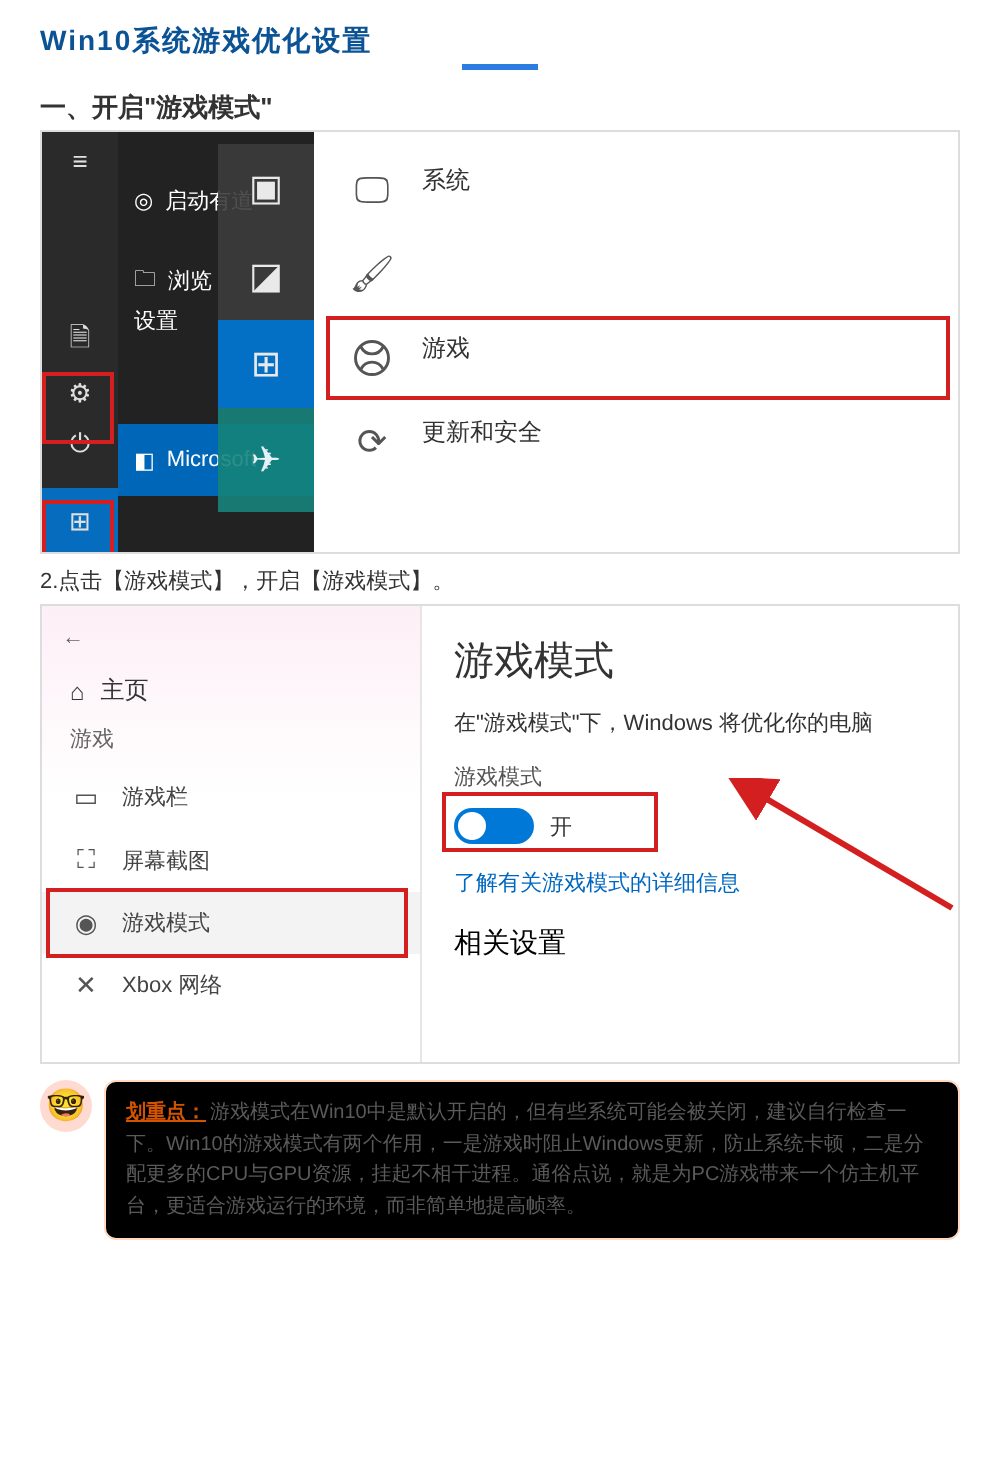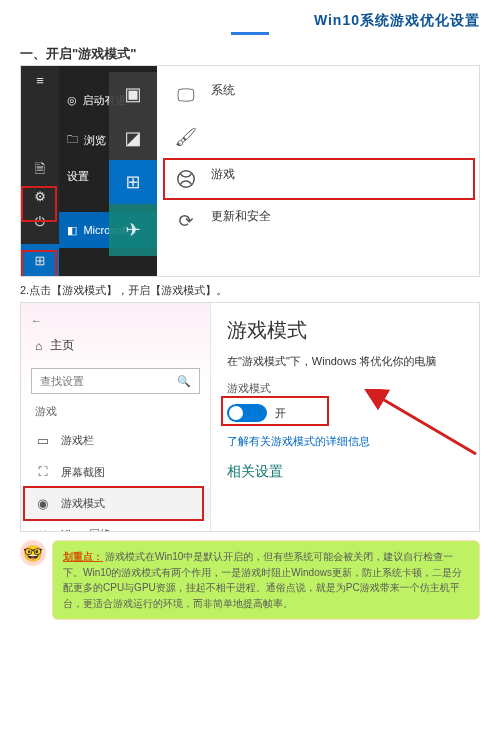--- a/index.html
+++ b/index.html
@@ -7,21 +7,21 @@
     width: 500px;
     height: 741px;
     background: #fff;
     font-family: "Microsoft YaHei", "PingFang SC", sans-serif;
     font-size: 11px;
     color: #333;
     overflow: hidden;
   }
   .doc { padding: 12px 20px 0 20px; }
   .title {
-    text-align: right;
+    text-align: left;
     color: #0b5394;
     font-weight: 600;
     font-size: 14px;
     letter-spacing: 1px;
     margin-bottom: 2px;
   }
   .title-underline {
     width: 38px; height: 3px; background: #2b7de1; margin: 2px auto 10px;
   }
   .h1 { font-size: 13px; font-weight: 600; margin-bottom: 2px; }
@@ -103,33 +103,33 @@
   .gm-label { font-size:11px; color:#555; margin-bottom:4px; }
   .toggle-wrap { display:inline-flex; align-items:center; gap:8px; padding:4px 20px 4px 0; position:relative; }
   .toggle {
     width: 40px; height: 18px; border-radius: 10px; background:#0078d7; position:relative;
   }
   .toggle::after {
     content:""; position:absolute; left:2px; top:2px; width:14px; height:14px;
     border-radius:50%; background:#fff;
   }
   .link { color:#0067c0; font-size:11px; margin-top:8px; cursor:pointer; }
-  .subhead { font-size:14px; margin-top:14px; color:#0f766e; }
+  .subhead { font-size:14px; margin-top:14px; color:#000000; }
   .arrow {
     position:absolute; width:120px; height:70px; pointer-events:none;
   }
 
   
   .kp-wrap { margin-top: 8px; display:flex; gap:6px; }
   .avatar {
     width:26px; height:26px; border-radius:50%; background:#ffdad1;
     display:flex; align-items:center; justify-content:center; font-size:16px; flex:0 0 26px;
   }
   .bubble {
-    flex:1; background:#bef264; border:1px solid #ffd9c2; border-radius:6px;
+    flex:1; background:#000000; border:1px solid #ffd9c2; border-radius:6px;
     padding:8px 10px; font-size:10px; line-height:1.55; color:#5a5a5a;
   }
   .kp-label {
     color:#d35400; font-weight:600; text-decoration: underline; margin-right:2px;
   }
 </style>
 </head>
 <body>
 
 <div class="doc">
@@ -151,21 +151,21 @@
       </div>
 
       <div class="sp-item" style="top:18px;">
         <span>◎</span>
         <span>启动有道</span>
       </div>
       <div class="sp-item" style="top:58px;">
         <span>🗀</span>
         <span>浏览</span>
       </div>
-      <div class="sp-item" style="top:94px;">
+      <div class="sp-item" style="top:78px;">
         <span>设置</span>
       </div>
       <div class="sp-item" style="top:146px;background:#0067b8;height:36px;">
         <span>◧</span>
         <span>Microsoft</span>
       </div>
 
       <div class="tile-edge" style="top:6px;">
         <div class="tile gray">▣</div>
         <div class="tile gray">◪</div>
@@ -209,24 +209,20 @@
   </div>
 
   <div class="step" style="margin-top:6px;">2.点击【游戏模式】，开启【游戏模式】。</div>
 
   <div class="shot shot2">
     <div class="set-left">
       <div style="padding:4px 10px;color:#666;">←</div>
       <div class="home-row">
         <span>⌂</span>
         <span>主页</span>
-      </div>
-      <div class="search">
-        <span>查找设置</span>
-        <span>🔍</span>
       </div>
       <div class="cat-head">游戏</div>
 
       <div class="nav-item">
         <span class="ic">▭</span>
         <span>游戏栏</span>
       </div>
       <div class="nav-item">
         <span class="ic">⛶</span>
         <span>屏幕截图</span>

